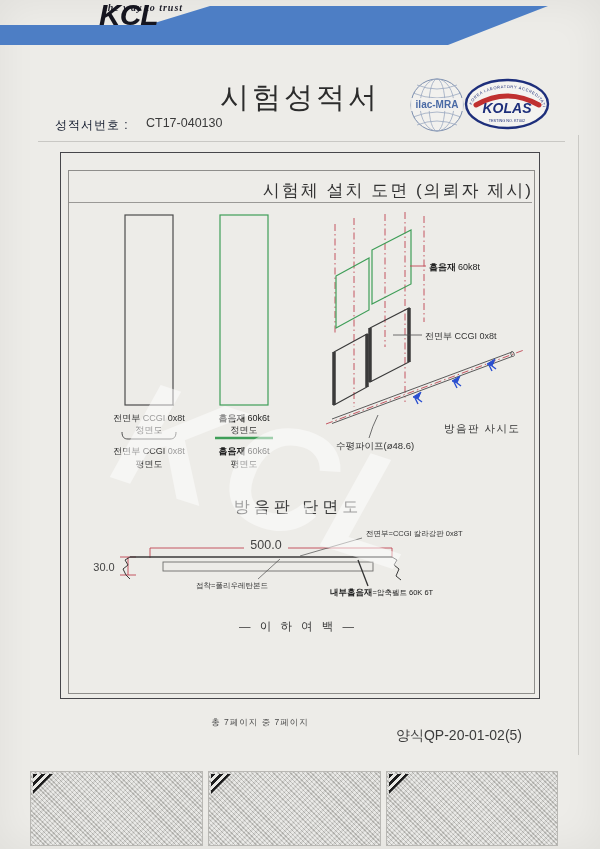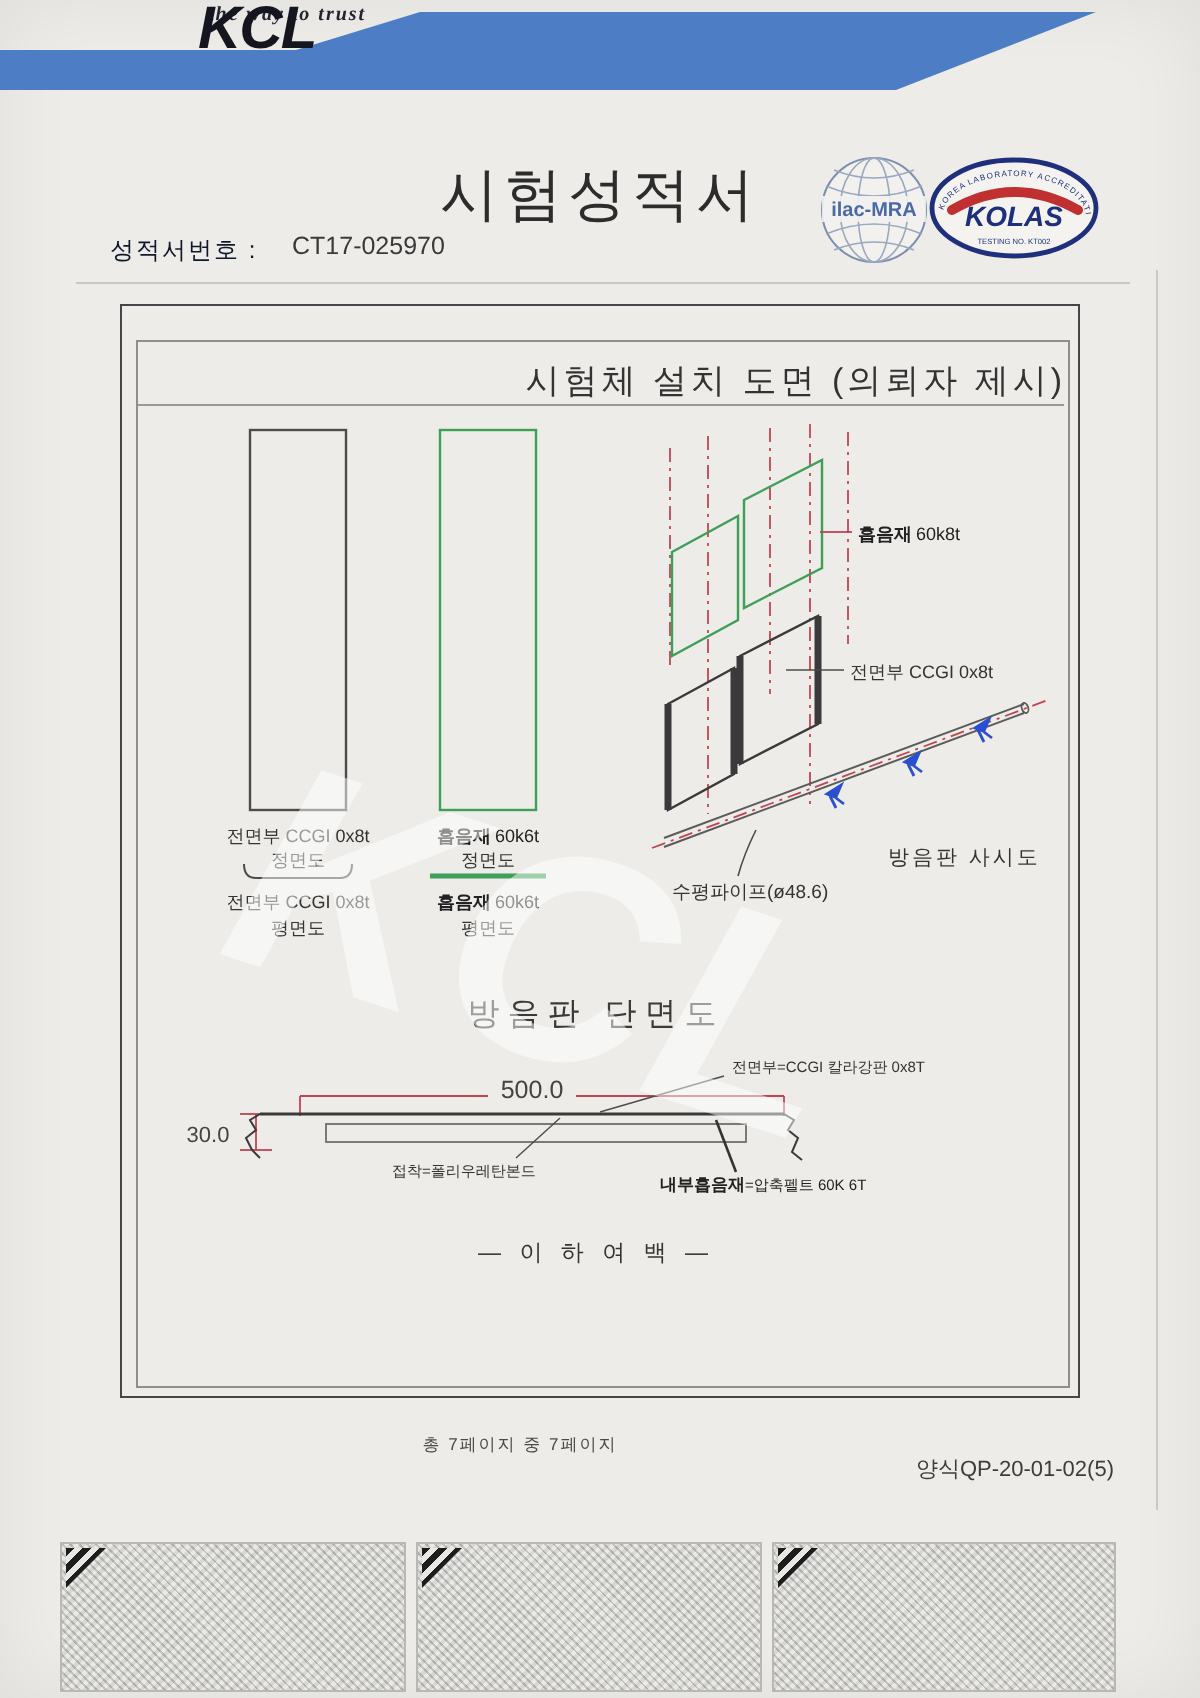--- a/index.html
+++ b/index.html
@@ -17,21 +17,21 @@
   .outer-box{left:60px;top:152px;width:478px;height:545px;border:1.5px solid #46464a;}
   .inner-box{left:68px;top:170px;width:465px;height:522px;border:1px solid #8f8e8b;}
   .box-title{left:68px;top:179px;width:465px;text-align:right;font-size:17px;letter-spacing:2px;color:#333;}
   .box-title-rule{left:69px;top:202px;width:463px;height:1px;background:#9a9996;}
   .drawing-svg{left:68px;top:202px;}
   svg{font-family:"Liberation Sans",sans-serif;}
   .watermark{left:150px;top:345px;font:italic 800 150px "Liberation Sans",sans-serif;
              color:rgba(255,255,255,0.5);transform:rotate(18deg);transform-origin:left top;
              letter-spacing:2px;pointer-events:none;}
   .page-info{left:0;top:717px;width:520px;text-align:center;font-size:8.5px;color:#4a4a4a;letter-spacing:1px;}
-  .form-no{left:427px;top:727px;width:130px;text-align:right;font-size:11px;color:#3c3c3c;}
+  .form-no{left:392px;top:727px;width:130px;text-align:right;font-size:14px;color:#3c3c3c;}
   .strip{top:771px;height:73px;background-color:#d7d6d2;
          background-image:
            repeating-linear-gradient(45deg,rgba(120,120,116,0.25) 0 1px,rgba(255,255,255,0.35) 1px 3px),
            repeating-linear-gradient(-45deg,rgba(110,110,106,0.2) 0 2px,rgba(240,240,236,0.3) 2px 4px);
          border:1px solid #b9b8b4;}
   .corner-tri{position:absolute;left:2px;top:2px;width:20px;height:20px;
          background:repeating-linear-gradient(135deg,#1d1d1d 0 3px,#e8e8e4 3px 6px);
          clip-path:polygon(0 0,100% 0,0 100%);}
 </style>
 </head>
@@ -40,21 +40,21 @@
 <div class="page">
 
   <svg class="abs" style="left:0;top:0" width="600" height="50">
     <polygon points="0,25 148,25 210,6 548,6 448,45 0,45" fill="#4d7ec5"></polygon>
   </svg>
   <div class="abs tagline">the way to trust</div>
   <div class="abs brand">KCL</div>
 
   <div class="abs doc-title">시험성적서</div>
   <div class="abs repno-label">성적서번호 :</div>
-  <div class="abs repno-value">CT17-025970</div>
+  <div class="abs repno-value">CT17-040130</div>
   <div class="abs faint-rule"></div>
   <div class="abs edge-line"></div>
 
   <svg class="abs" style="left:408px;top:76px" width="58" height="58">
     <circle cx="29" cy="29" r="26" fill="#f2f1ee" stroke="#7d8fae" stroke-width="1"></circle>
     <ellipse cx="29" cy="29" rx="17" ry="26" fill="none" stroke="#9aa8c0" stroke-width="0.8"></ellipse>
     <ellipse cx="29" cy="29" rx="8" ry="26" fill="none" stroke="#9aa8c0" stroke-width="0.8"></ellipse>
     <path d="M5,17 Q29,27 53,17 M5,41 Q29,31 53,41 M9,9 Q29,17 49,9 M9,49 Q29,41 49,49" fill="none" stroke="#9aa8c0" stroke-width="0.8"></path>
     <rect x="3" y="22" width="52" height="13" fill="#f2f1ee" opacity="0.9"></rect>
     <text x="29" y="32" text-anchor="middle" font-size="10" font-weight="bold" fill="#4a6aa5">ilac-MRA</text>

